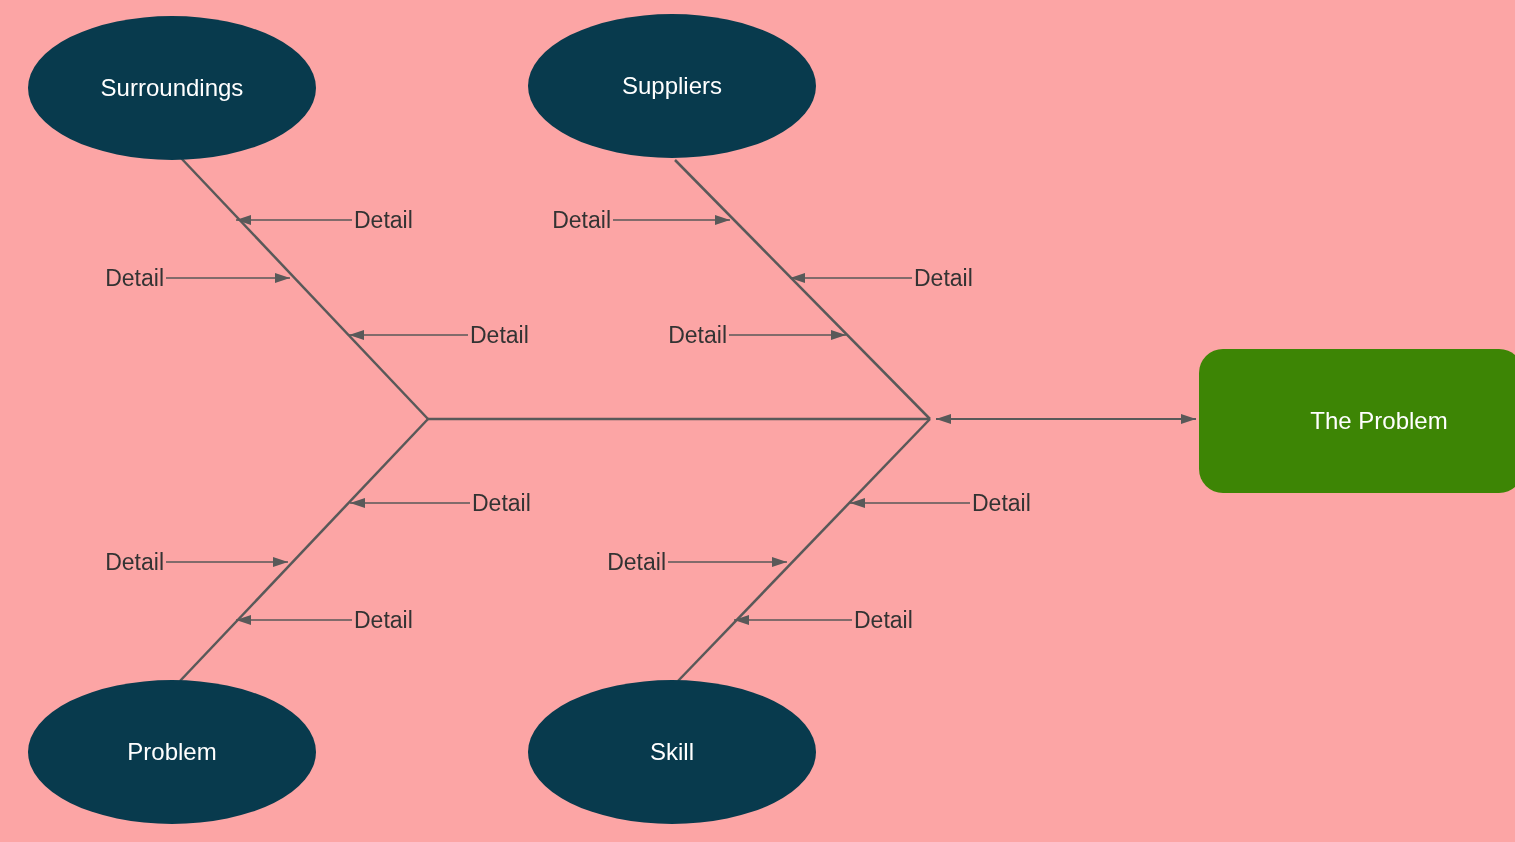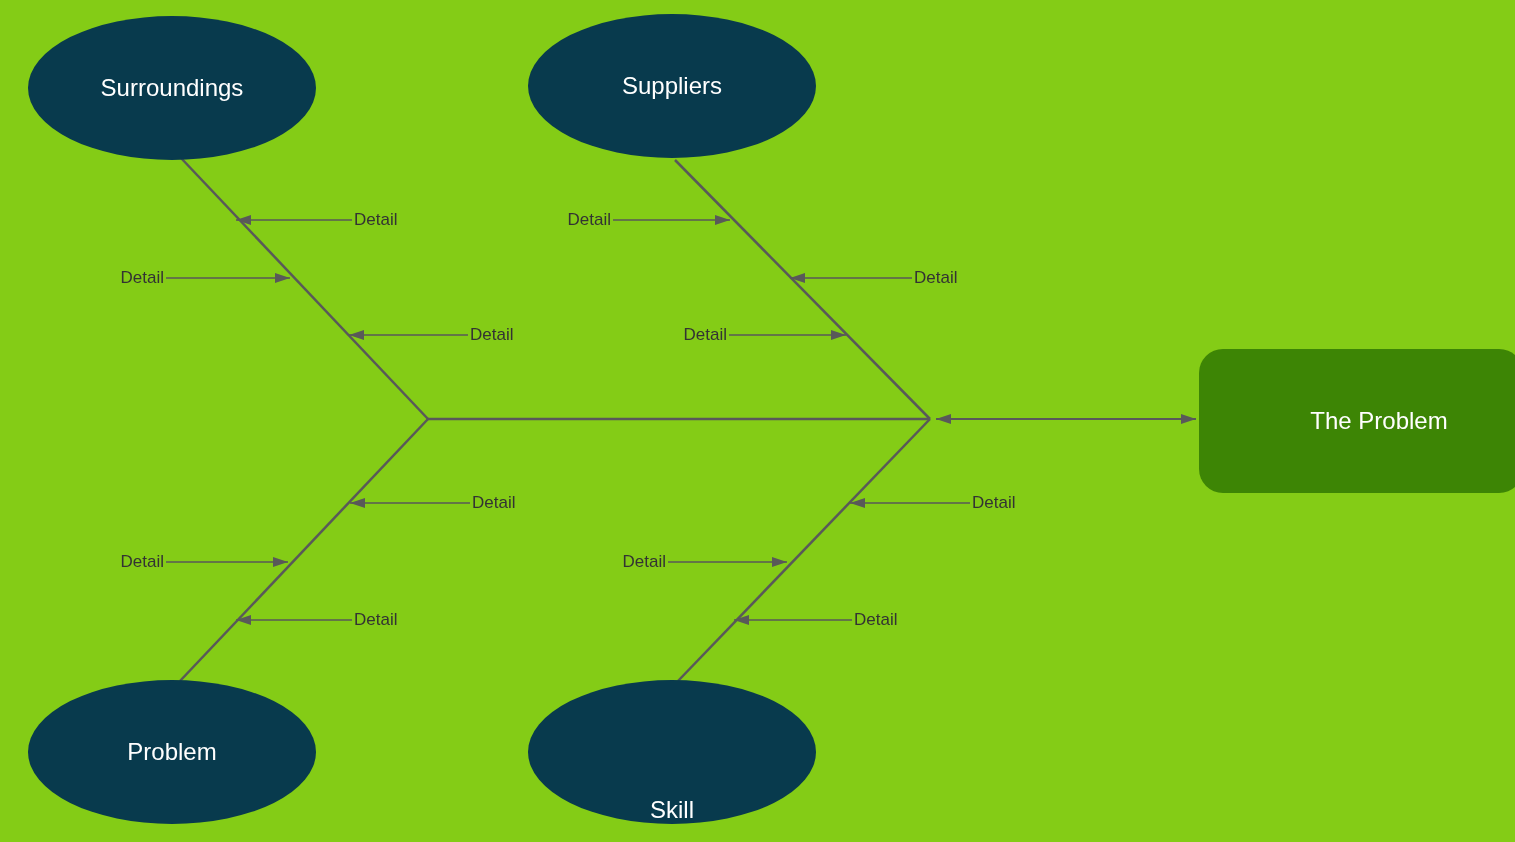--- a/index.html
+++ b/index.html
@@ -1,20 +1,20 @@
 <!DOCTYPE html>
 <html><head>
 <meta charset="utf-8">
 <style>
   html, body { margin: 0; padding: 0; background: #ffffff; }
   .canvas {
     position: relative;
     width: 1515px;
     height: 842px;
-    background: #84cc16;
+    background: #fca5a5;
     font-family: "Liberation Sans", sans-serif;
     overflow: hidden;
   }
   .connector-layer {
     position: absolute;
     left: 0; top: 0;
     width: 1515px; height: 842px;
   }
   .node {
     position: absolute;
@@ -32,21 +32,21 @@
     background: #083a4d;
     border-radius: 50%;
   }
   .problem {
     background: #3d8505;
     border-radius: 24px;
     padding-left: 36px;
   }
   .detail {
     position: absolute;
-    font-size: 17px;
+    font-size: 23px;
     line-height: 26px;
     color: #333333;
     white-space: nowrap;
     cursor: default;
   }
   .detail.r { text-align: right; }
 </style>
 </head>
 <body>
 
@@ -87,21 +87,21 @@
 
   <div class="node ellipse" style="left:28px; top:16px;">
     <span>Surroundings</span>
   </div>
   <div class="node ellipse" style="left:528px; top:14px;">
     <span>Suppliers</span>
   </div>
   <div class="node ellipse" style="left:28px; top:680px;">
     <span>Problem</span>
   </div>
-  <div class="node ellipse" style="left:528px; top:680px;align-items:flex-end;">
+  <div class="node ellipse" style="left:528px; top:680px;">
     <span>Skill</span>
   </div>
 
   <div class="node problem" style="left:1199px; top:349px;">
     <span>The Problem</span>
   </div>
 
   <div class="detail" style="left:354px; top:207px;">Detail</div>
   <div class="detail r" style="right:1351px; top:265px;">Detail</div>
   <div class="detail" style="left:470px; top:322px;">Detail</div>

